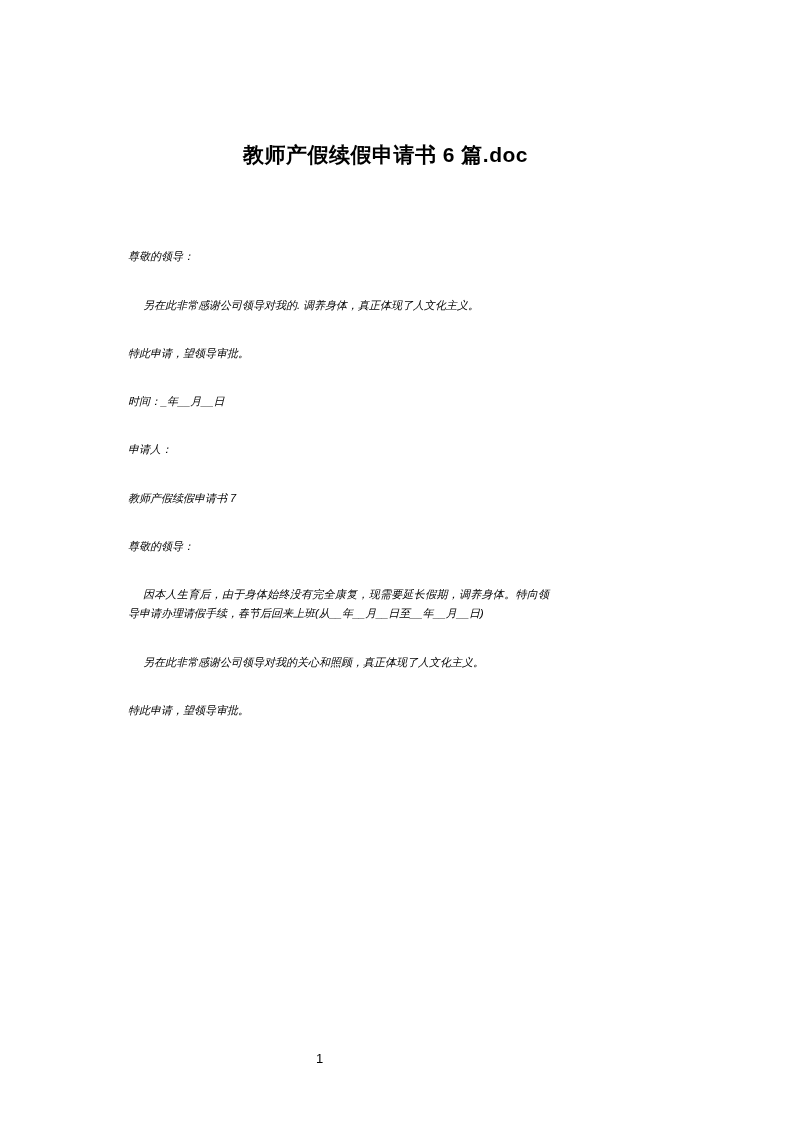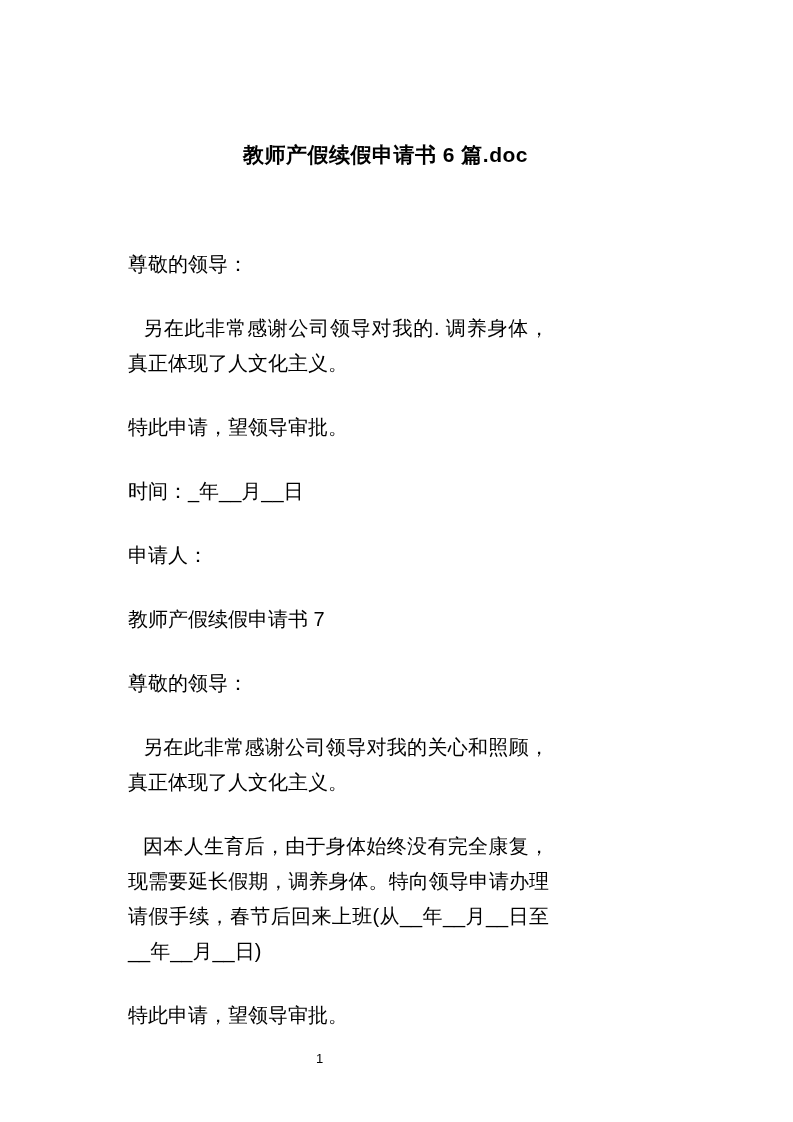--- a/index.html
+++ b/index.html
@@ -30,25 +30,26 @@
     letter-spacing: 0.5px;
     line-height: 1.4;
     padding-left: 175px;
   }
   .body-block {
     margin-top: 78px;
     padding-left: 60px;
     padding-right: 22px;
   }
   .para {
-    font-size: 20px;
+    font-size: 11px;
     line-height: 1.75;
     margin: 0 0 29px 0;
     text-align: justify;
     word-break: break-all;
+    font-style: italic;
   }
   .para.indent {
     text-indent: 15px;
   }
   .page-number {
     position: absolute;
     left: 0;
     right: 0;
     bottom: 56px;
     text-align: center;
@@ -64,20 +65,20 @@
   <h1 class="doc-title">教师产假续假申请书 6 篇.doc</h1>
 
   <div class="body-block">
     <p class="para">尊敬的领导：</p>
     <p class="para indent">另在此非常感谢公司领导对我的. 调养身体，真正体现了人文化主义。</p>
     <p class="para">特此申请，望领导审批。</p>
     <p class="para">时间：_年__月__日</p>
     <p class="para">申请人：</p>
     <p class="para">教师产假续假申请书 7</p>
     <p class="para">尊敬的领导：</p>
+    <p class="para indent">因本人生育后，由于身体始终没有完全康复，现需要延长假期，调养身体。特向领导申请办理请假手续，春节后回来上班(从__年__月__日至__年__月__日)</p>
     <p class="para indent">另在此非常感谢公司领导对我的关心和照顾，真正体现了人文化主义。</p>
-    <p class="para indent">因本人生育后，由于身体始终没有完全康复，现需要延长假期，调养身体。特向领导申请办理请假手续，春节后回来上班(从__年__月__日至__年__月__日)</p>
     <p class="para">特此申请，望领导审批。</p>
   </div>
 
   <div class="page-number">1</div>
 
 </div>
 
 </body></html>

